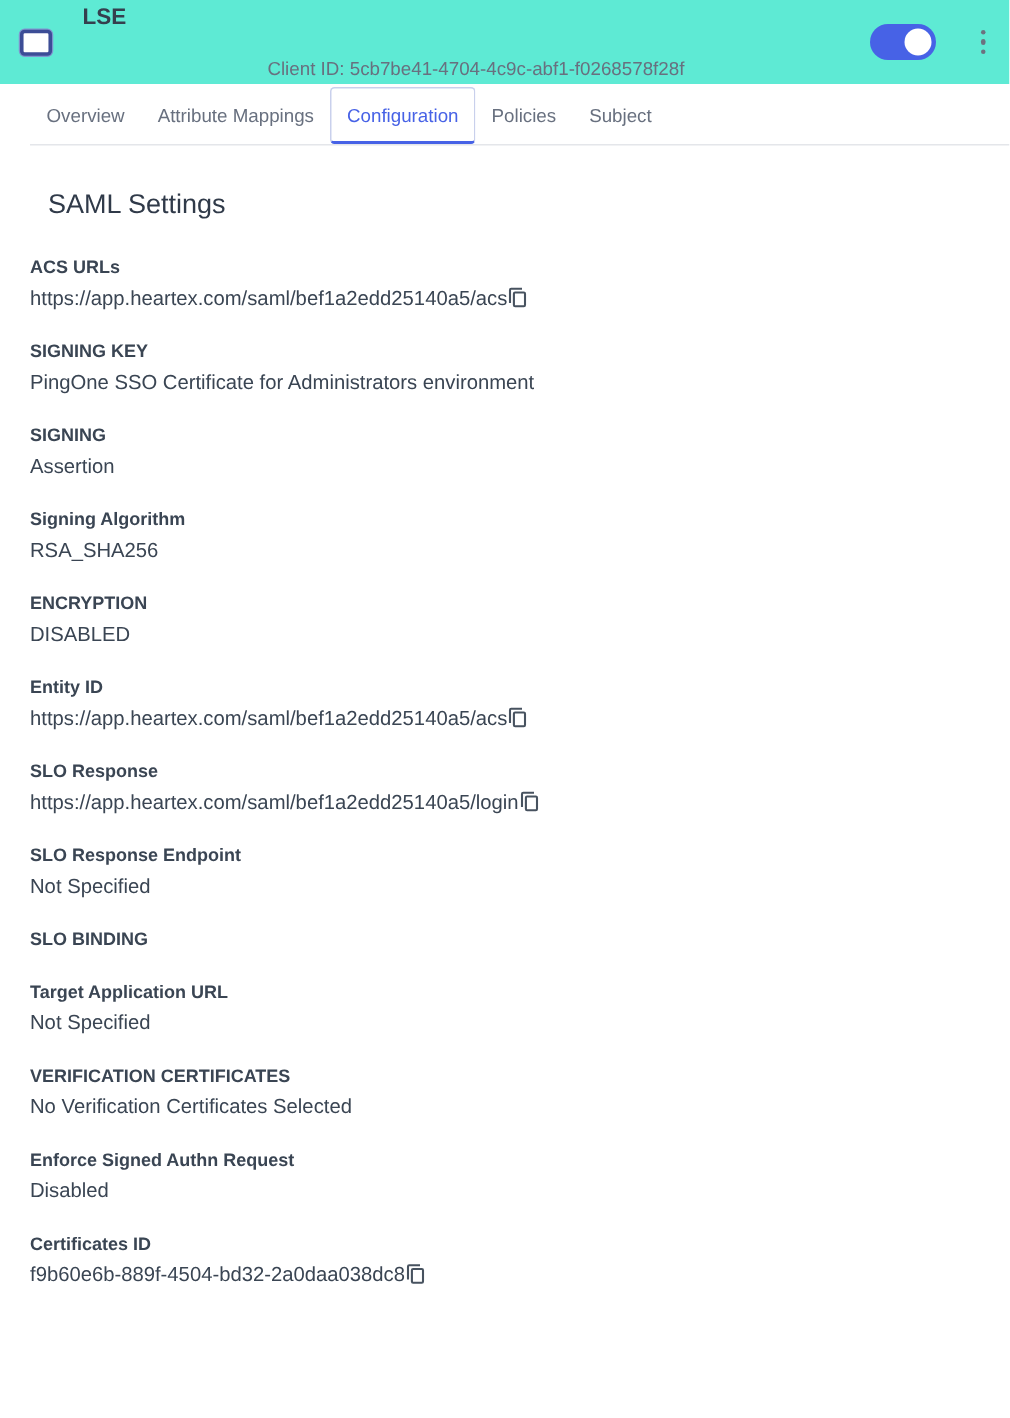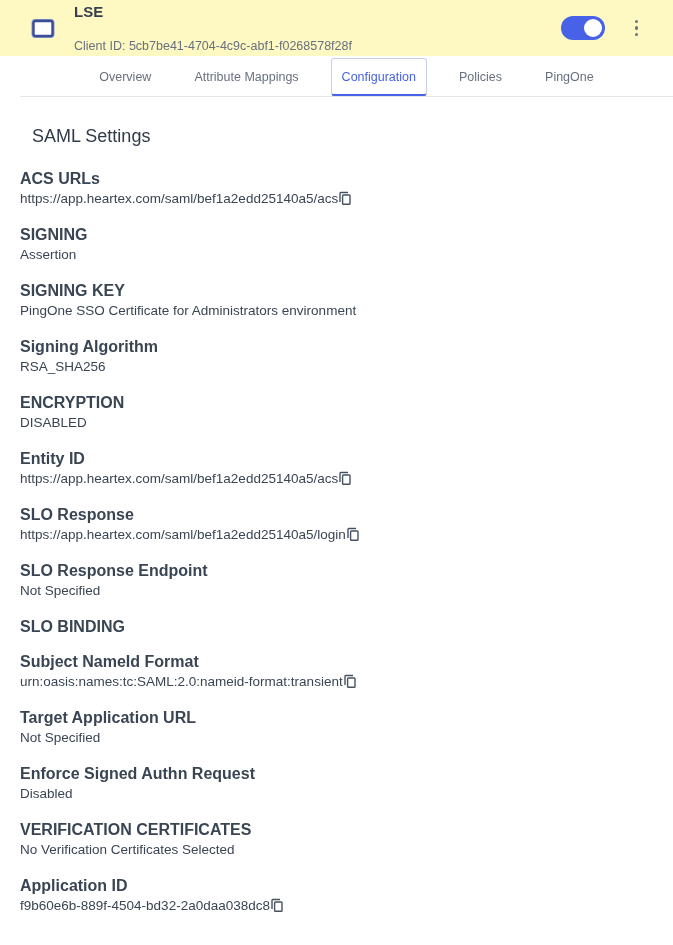--- a/index.html
+++ b/index.html
@@ -6,38 +6,39 @@
   html, body { width: 673px; height: 945px; overflow: hidden; }
   body {
     font-family: "Liberation Sans", sans-serif;
     background: #ffffff;
     color: #3a4553;
   }
 
   
   .app-header {
     height: 56px;
-    background: #fef9c3;
-    display: flex;
-    align-items: center;
-    padding: 0 31px;
+    background: #5eead4;
+    display: flex;
+    align-items: center;
+    padding: 0 12px;
   }
   .app-icon { flex: 0 0 auto; margin-right: 19px; display: flex; align-items: center; }
   .title-block { flex: 1 1 auto; min-width: 0; }
   .app-title {
     font-size: 15px;
     font-weight: bold;
     color: #353f4e;
     line-height: 18px;
   }
   .app-subtitle {
     font-size: 12.5px;
     color: #68707f;
     line-height: 16px;
     margin-top: 17px;
+    text-align: center;
   }
   .header-actions { display: flex; align-items: center; gap: 26px; }
   .toggle {
     width: 44px; height: 24px;
     border-radius: 12px;
     background: #4762e6;
     position: relative;
     cursor: pointer;
   }
   .toggle .knob {
@@ -49,23 +50,21 @@
   }
   .kebab {
     display: flex; flex-direction: column; gap: 3px;
     padding: 2px 4px; cursor: pointer;
   }
   .kebab .dot { width: 3.5px; height: 3.5px; border-radius: 50%; background: #6b7280; }
 
   
   .tabs-bar {
     display: flex;
-    justify-content: center;
     align-items: stretch;
-    gap: 21px;
     height: 41px;
     border-bottom: 1px solid #e4e6ea;
     margin-left: 20px;
     padding-top: 2px;
   }
   .tab {
     font-size: 12.5px;
     color: #68707f;
     display: flex;
     align-items: center;
@@ -86,21 +85,21 @@
   .content { padding: 0 20px; }
   .section-title {
     font-size: 18px;
     font-weight: normal;
     color: #303a49;
     line-height: 22px;
     margin: 28px 12px 24px;
   }
   .field { margin-bottom: 20px; }
   .field-label {
-    font-size: 16px;
+    font-size: 12px;
     font-weight: bold;
     color: #3a4553;
     line-height: 15px;
     margin-bottom: 4px;
   }
   .field-value-row {
     display: flex;
     align-items: center;
   }
   .field-value {
@@ -142,53 +141,53 @@
         <span class="dot"></span>
     </div>
   </div>
 </header>
 
 <nav class="tabs-bar">
     <div class="tab">Overview</div>
     <div class="tab">Attribute Mappings</div>
     <div class="tab active">Configuration</div>
     <div class="tab">Policies</div>
-    <div class="tab">PingOne</div>
+    <div class="tab">Subject</div>
   </nav>
 
 <main class="content">
   <h2 class="section-title">SAML Settings</h2>
   <div id="fields">
       <div class="field">
     <div class="field-label">ACS URLs</div>
     <div class="field-value-row">
       <span class="field-value">https://app.heartex.com/saml/bef1a2edd25140a5/acs</span>
       <span class="copy-btn">
         <svg width="14" height="15" viewBox="0 0 14 15" fill="none" stroke="currentColor" stroke-width="1.4">
           <path d="M2 11 V2.3 a0.8 0.8 0 0 1 0.8 -0.8 H10"></path>
           <rect x="4.6" y="4" width="7.4" height="9.2" rx="0.8"></rect>
         </svg>
       </span>
     </div>
   </div>
       <div class="field">
+    <div class="field-label">SIGNING KEY</div>
+    <div class="field-value-row">
+      <span class="field-value">PingOne SSO Certificate for Administrators environment</span>
+
+    </div>
+  </div>
+      <div class="field">
     <div class="field-label">SIGNING</div>
     <div class="field-value-row">
       <span class="field-value">Assertion</span>
 
     </div>
   </div>
       <div class="field">
-    <div class="field-label">SIGNING KEY</div>
-    <div class="field-value-row">
-      <span class="field-value">PingOne SSO Certificate for Administrators environment</span>
-
-    </div>
-  </div>
-      <div class="field">
     <div class="field-label">Signing Algorithm</div>
     <div class="field-value-row">
       <span class="field-value">RSA_SHA256</span>
 
     </div>
   </div>
       <div class="field">
     <div class="field-label">ENCRYPTION</div>
     <div class="field-value-row">
       <span class="field-value">DISABLED</span>
@@ -223,54 +222,42 @@
     <div class="field-label">SLO Response Endpoint</div>
     <div class="field-value-row">
       <span class="field-value italic">Not Specified</span>
 
     </div>
   </div>
       <div class="field">
     <div class="field-label">SLO BINDING</div>
   </div>
       <div class="field">
-    <div class="field-label">Subject NameId Format</div>
-    <div class="field-value-row">
-      <span class="field-value">urn:oasis:names:tc:SAML:2.0:nameid-format:transient</span>
-      <span class="copy-btn">
-        <svg width="14" height="15" viewBox="0 0 14 15" fill="none" stroke="currentColor" stroke-width="1.4">
-          <path d="M2 11 V2.3 a0.8 0.8 0 0 1 0.8 -0.8 H10"></path>
-          <rect x="4.6" y="4" width="7.4" height="9.2" rx="0.8"></rect>
-        </svg>
-      </span>
-    </div>
-  </div>
-      <div class="field">
     <div class="field-label">Target Application URL</div>
     <div class="field-value-row">
       <span class="field-value italic">Not Specified</span>
 
     </div>
   </div>
       <div class="field">
+    <div class="field-label">VERIFICATION CERTIFICATES</div>
+    <div class="field-value-row">
+      <span class="field-value italic">No Verification Certificates Selected</span>
+
+    </div>
+  </div>
+      <div class="field">
     <div class="field-label">Enforce Signed Authn Request</div>
     <div class="field-value-row">
       <span class="field-value">Disabled</span>
 
     </div>
   </div>
       <div class="field">
-    <div class="field-label">VERIFICATION CERTIFICATES</div>
-    <div class="field-value-row">
-      <span class="field-value italic">No Verification Certificates Selected</span>
-
-    </div>
-  </div>
-      <div class="field">
-    <div class="field-label">Application ID</div>
+    <div class="field-label">Certificates ID</div>
     <div class="field-value-row">
       <span class="field-value">f9b60e6b-889f-4504-bd32-2a0daa038dc8</span>
       <span class="copy-btn">
         <svg width="14" height="15" viewBox="0 0 14 15" fill="none" stroke="currentColor" stroke-width="1.4">
           <path d="M2 11 V2.3 a0.8 0.8 0 0 1 0.8 -0.8 H10"></path>
           <rect x="4.6" y="4" width="7.4" height="9.2" rx="0.8"></rect>
         </svg>
       </span>
     </div>
   </div>

